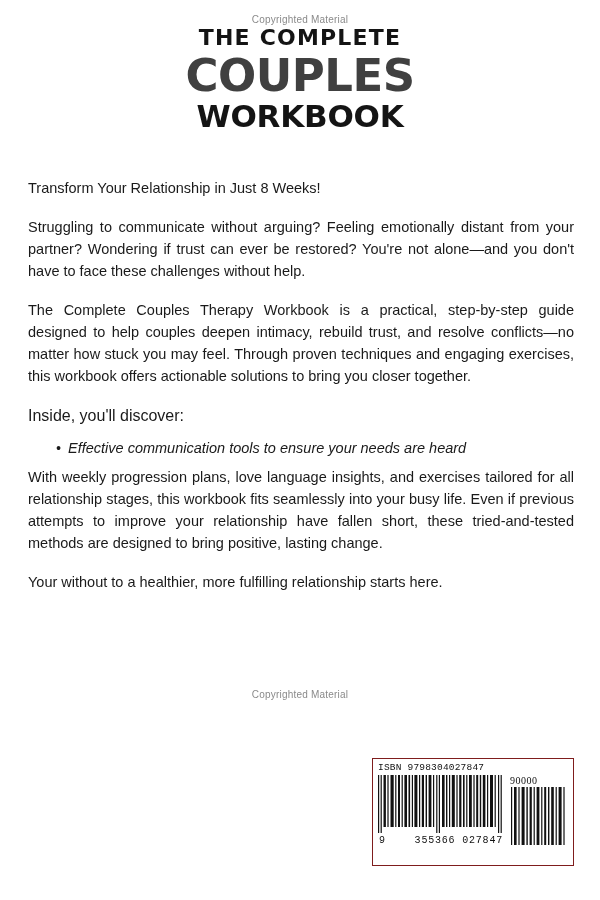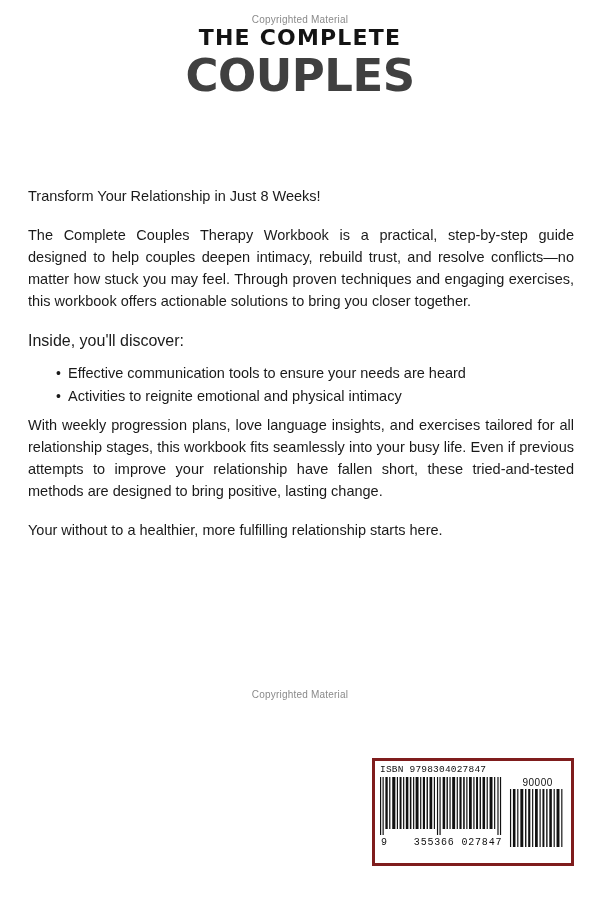--- a/index.html
+++ b/index.html
@@ -77,21 +77,21 @@
     font-family: "DejaVu Sans", sans-serif;
     font-weight: bold;
     font-size: 31px;
     letter-spacing: -0.2px;
     color: #141414;
     line-height: 1.05;
     margin-top: 3px;
   }
   .body-copy {
     position: absolute;
-    top: 186px;
+    top: 178px;
     left: 28px;
     width: 546px;
   }
   .tagline {
     font-size: 14.5px;
     line-height: 1.45;
     color: #1a1a1a;
     margin-bottom: 17px;
   }
   p.para {
@@ -105,20 +105,21 @@
   .inside-lead {
     font-size: 16px;
     line-height: 1.5;
     margin: 0 0 10px 0;
     color: #1a1a1a;
   }
   ul.benefits {
     list-style: none;
     margin: 0 0 6px 0;
     padding: 0 0 0 28px;
+    font-style: italic;
   }
   ul.benefits li {
     font-size: 14.5px;
     line-height: 1.5;
     color: #1a1a1a;
     position: relative;
     padding-left: 12px;
     margin-bottom: 1px;
   }
   ul.benefits li::before {
@@ -129,21 +130,21 @@
     font-size: 14px;
     color: #1a1a1a;
   }
   .barcode-box {
     position: absolute;
     left: 372px;
     top: 758px;
     width: 202px;
     height: 108px;
     background: #ffffff;
-    border: 3px solid #7f1d1d;
+    border: 1px solid #7f1d1d;
     box-sizing: border-box;
     padding: 3px 5px 0 5px;
   }
   .isbn-text {
     font-family: "Liberation Mono", monospace;
     font-size: 9.5px;
     color: #111;
     letter-spacing: 0.2px;
     margin-bottom: 2px;
   }
@@ -157,23 +158,22 @@
   }
   .ean-side {
     width: 58px;
   }
   .bars {
     height: 58px;
     width: 100%;
     display: block;
   }
   .price-code {
-    font-family: Liberation Sans, sans-serif;
-    font-size: 10px;
-    text-align: center;
+    font-family: Liberation Serif, serif;
+    font-size: 10px;
     letter-spacing: 0.5px;
     color: #111;
     margin-bottom: 1px;
   }
   .ean-digits {
     font-family: "Liberation Mono", monospace;
     font-size: 10px;
     letter-spacing: 0.8px;
     color: #111;
     margin-top: 2px;
@@ -185,29 +185,30 @@
 </head>
 <body>
 
 <div class="page">
 
   <div class="copyright-top">Copyrighted Material</div>
 
   <div class="title-block">
     <div class="title-line1">THE COMPLETE</div>
     <div class="title-line2">COUPLES</div>
+    <div class="title-line4">WORKBOOK</div>
   </div>
 
   <div class="body-copy">
     <div class="tagline">Transform Your Relationship in Just 8 Weeks!</div>
+    <p class="para">Struggling to communicate without arguing? Feeling emotionally distant from your partner? Wondering if trust can ever be restored? You're not alone—and you don't have to face these challenges without help.</p>
     <p class="para">The Complete Couples Therapy Workbook is a practical, step-by-step guide designed to help couples deepen intimacy, rebuild trust, and resolve conflicts—no matter how stuck you may feel. Through proven techniques and engaging exercises, this workbook offers actionable solutions to bring you closer together.</p>
     <div class="inside-lead">Inside, you'll discover:</div>
     <ul class="benefits">
       <li>Effective communication tools to ensure your needs are heard</li>
-      <li>Activities to reignite emotional and physical intimacy</li>
     </ul>
     <p class="para">With weekly progression plans, love language insights, and exercises tailored for all relationship stages, this workbook fits seamlessly into your busy life. Even if previous attempts to improve your relationship have fallen short, these tried-and-tested methods are designed to bring positive, lasting change.</p>
     <p class="para">Your without to a healthier, more fulfilling relationship starts here.</p>
   </div>
 
   <div class="barcode-box">
     <div class="isbn-text">ISBN 9798304027847</div>
     <div class="bars-row">
       <div class="ean-main">
         <svg class="bars" viewBox="0 0 126 58" preserveAspectRatio="none">

